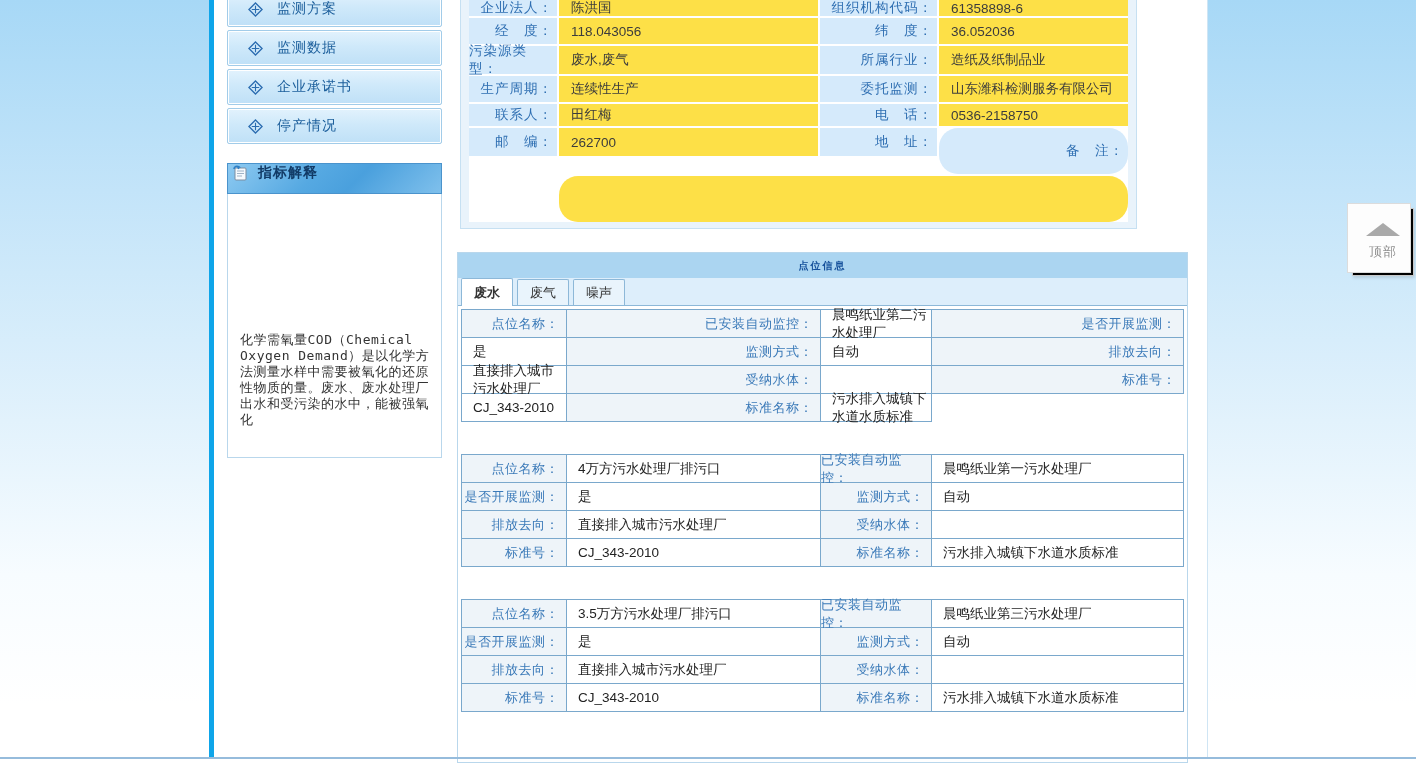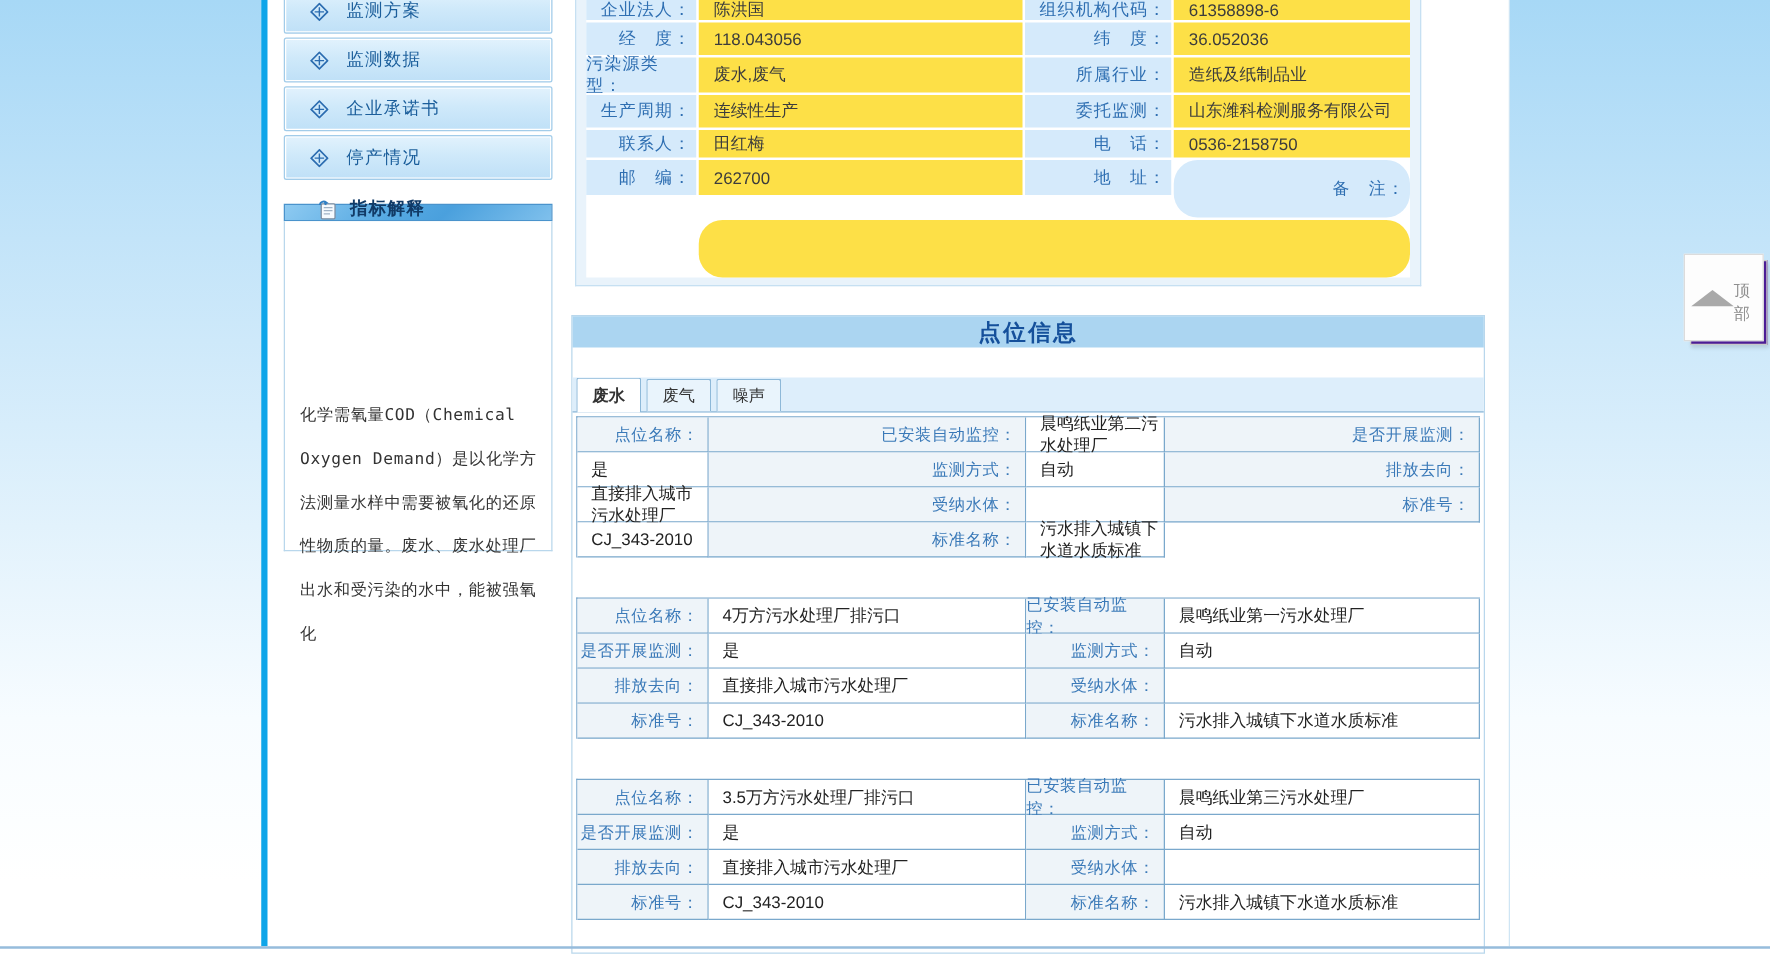--- a/index.html
+++ b/index.html
@@ -14,29 +14,29 @@
   
   .sidebar { position:absolute; left:13px; top:-9px; width:215px; }
   .menu-btn { height:36px; margin-bottom:3px; display:flex; align-items:center;
     background:linear-gradient(180deg,#e2f2fd 0%,#cfe9fa 45%,#bfe0f7 100%);
     border:1px solid #a2cce9; border-radius:2px; box-shadow:inset 0 0 0 1px #ffffff;
     padding-left:20px; cursor:pointer; }
   .menu-btn .icon { width:15px; height:15px; margin-right:14px; flex:0 0 auto; }
   .menu-btn .lbl { font-size:14px; color:#1b5e9b; letter-spacing:1px; }
 
   .explain-panel { margin-top:19px; }
-  .explain-head { height:14px; display:flex; align-items:flex-end; padding-left:26px;
+  .explain-head { height:31px; display:flex; align-items:flex-start; padding-left:4px;
     background:linear-gradient(135deg,#8ecaf1 0%,#56a9e2 40%,#4aa0dd 60%,#7fc0ec 100%);
     border:1px solid #4a93cc; }
   .explain-head .icon { width:17px; height:17px; margin-right:9px; }
   .explain-head .ttl { font-size:14px; font-weight:bold; color:#113a66; letter-spacing:1px; }
   .explain-body { height:264px; background:#fff; border:1px solid #b9d7ec; border-top:none;
     padding:138px 8px 0 12px; }
   .explain-text { font-family:"DejaVu Sans Mono","DejaVu Sans",monospace; font-size:13px;
-    line-height:35px; color:#333; letter-spacing:0.5px; }
+    line-height:16px; color:#333; letter-spacing:0.5px; }
 
   
   .content { position:absolute; left:246px; top:0; width:735px; }
 
   
   .company-panel { width:677px; background:#e9f3fb; border:1px solid #c6e0f2; border-top:none;
     padding:0 8px 6px 8px; }
   .company-grid { display:grid; grid-template-columns:88px 259px 117px 1fr;
     grid-auto-rows:auto; gap:2px; background:#fff; }
   .c-label { background:#d5eafb; color:#2f6fb2; font-size:13.5px; letter-spacing:1px;
@@ -44,43 +44,43 @@
   .c-value { background:#fde047; color:#3c3c3c; font-size:13.5px;
     display:flex; align-items:center; padding-left:12px; }
   .r1 { height:16px; } .r2 { height:26px; } .r3 { height:28px; } .r4 { height:26px; }
   .r5 { height:22px; } .r6 { height:28px; } .r7 { height:46px;border-radius:19px; }
   .span3 { grid-column:2 / 5; }
 
   
   .points-panel { margin-left:-3px; margin-top:23px; width:731px; background:#fff;
     border:1px solid #b9d7ec; height:511px; }
   .points-head { height:25px; background:#abd5f1; display:flex; align-items:center;
-    justify-content:center; font-size:18px; font-weight:bold; color:#15509b; letter-spacing:2px; }
+    justify-content:center; font-size:10px; font-weight:bold; color:#15509b; letter-spacing:2px; }
   .tabs { height:28px; background:#ddeefb; border-bottom:1px solid #8db8d8;
-    display:flex; align-items:flex-end; padding-left:3px;margin-top:24px; }
+    display:flex; align-items:flex-end; padding-left:3px; }
   .tab { height:26px; min-width:46px; padding:0 12px; display:flex; align-items:center;
     justify-content:center; font-size:13px; color:#333; background:#e9f4fc;
     border:1px solid #8db8d8; border-bottom:none; margin-right:4px; cursor:pointer;
     border-radius:2px 2px 0 0; position:relative; }
   .tab.active { background:#fff; font-weight:bold; margin-bottom:-1px; height:28px; z-index:2; }
 
   .blocks { padding:3px 3px 0 3px; }
   .pt-table { display:grid; grid-template-columns:105px 254px 111px 1fr;
     grid-auto-rows:28px; border-top:1px solid #7aa8cc; border-left:1px solid #7aa8cc;
     margin-bottom:32px; }
   .pt-table > div { border-right:1px solid #7aa8cc; border-bottom:1px solid #7aa8cc; }
   .p-label { background:#eef4f9; color:#3a79b8; font-size:13px; letter-spacing:0.5px;
     display:flex; align-items:center; justify-content:flex-end; padding-right:7px; }
   .p-value { background:#fff; color:#222; font-size:13.5px; display:flex; align-items:center;
     padding-left:11px; }
 
   
   .top-btn { position:absolute; left:1352px; top:208px; width:62px; height:68px;
-    background:#4c1d95; border:1px solid #c9c9c9; box-shadow:1px 2px 3px rgba(0,0,0,0.12);
-    display:flex; flex-direction:row; align-items:center; justify-content:center;
+    background:#000000; border:1px solid #c9c9c9; box-shadow:1px 2px 3px rgba(0,0,0,0.12);
+    display:flex; flex-direction:column; align-items:center; justify-content:center;
     cursor:pointer; z-index:5; }
   .top-btn::before { content:""; position:absolute; left:-6px; top:-6px; width:62px; height:68px;
     background:#fdfdfd; border:1px solid #dcdcdc; z-index:-1; }
   .tri-up { width:0; height:0; border-left:17px solid transparent;
     border-right:17px solid transparent; border-bottom:13px solid #a9a9a9; margin-bottom:7px; }
   .top-lbl { font-size:13px; color:#8f8f8f; letter-spacing:1px; }
 </style>
 </head>
 <body>
 

